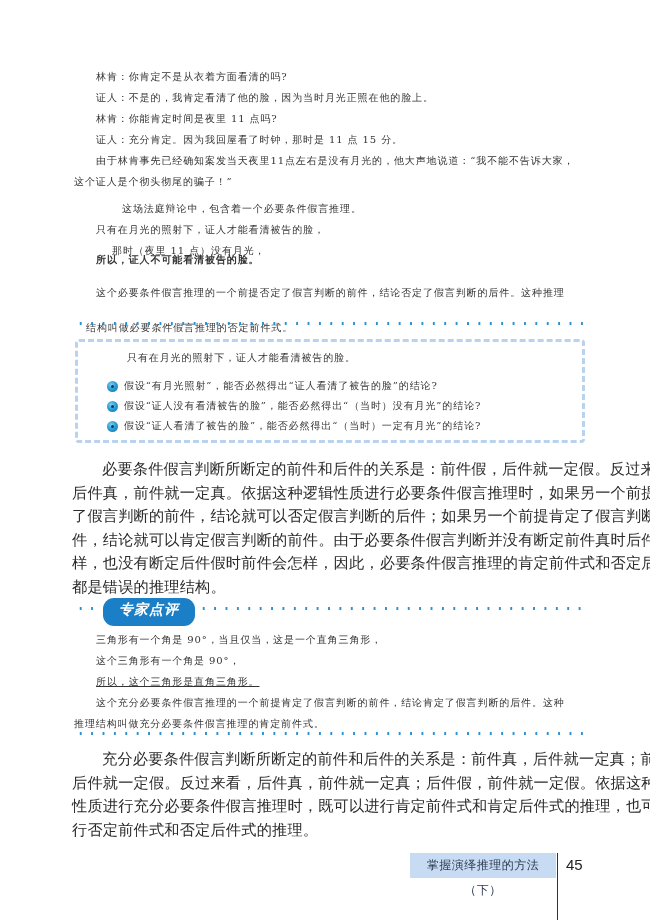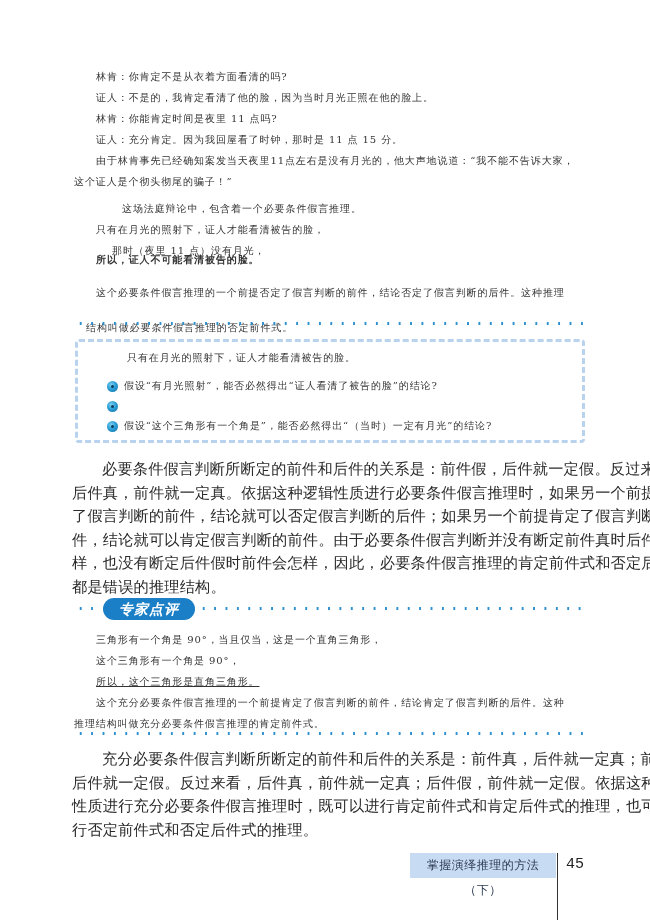--- a/index.html
+++ b/index.html
@@ -72,21 +72,21 @@
       left: 4px; top: 4px;
       width: 3px; height: 3px;
       border-radius: 50%;
       background: #0b3d63;
     }
     .expert-tag {
       position: absolute;
       left: 103px;
       top: 598px;
       width: 92px;
-      height: 22px;
+      height: 28px;
       background: #1a7fc6;
       border-radius: 11px;
       color: #ffffff;
       font-family: "DejaVu Sans", "Liberation Sans", sans-serif;
       font-size: 14px;
       font-weight: bold;
       font-style: italic;
       line-height: 22px;
       text-align: center;
       letter-spacing: 1px;
@@ -110,21 +110,21 @@
       left: 557px;
       top: 853px;
       width: 1px;
       height: 67px;
       background: #333;
     }
     .page-number {
       position: absolute;
       left: 566px;
       top: 856px;
-      font-family: Liberation Mono, monospace;
+      font-family: Liberation Sans, sans-serif;
       font-size: 15px;
       color: #222;
     }
   </style>
 </head>
 <body>
 
 <div class="page">
 
   <div class="small-line" style="left:96px;top:69px;">林肯：你肯定不是从衣着方面看清的吗?</div>
@@ -143,23 +143,24 @@
 
   <div class="dot-rule" style="left:75px;top:322px;width:513px;"></div>
 
   <div class="think-box"></div>
   <div class="small-line" style="left:110px;top:350px;margin-left:17px;">只有在月光的照射下，证人才能看清被告的脸。</div>
 
   <div class="bullet-icon" style="left:107px;top:381px;"></div>
   <div class="small-line" style="left:124px;top:378px;">假设“有月光照射”，能否必然得出“证人看清了被告的脸”的结论?</div>
 
   <div class="bullet-icon" style="left:107px;top:401px;"></div>
+  <div class="small-line" style="left:124px;top:398px;">假设“证人没有看清被告的脸”，能否必然得出“（当时）没有月光”的结论?</div>
 
   <div class="bullet-icon" style="left:107px;top:421px;"></div>
-  <div class="small-line" style="left:124px;top:418px;">假设“这个三角形有一个角是”，能否必然得出“（当时）一定有月光”的结论?</div>
+  <div class="small-line" style="left:124px;top:418px;">假设“证人看清了被告的脸”，能否必然得出“（当时）一定有月光”的结论?</div>
 
   <div class="big-para" style="top:458px;">
     <span class="ln" style="text-indent:30px;">必要条件假言判断所断定的前件和后件的关系是：前件假，后件就一定假。反过来看，</span>
     <span class="ln">后件真，前件就一定真。依据这种逻辑性质进行必要条件假言推理时，如果另一个前提否定</span>
     <span class="ln">了假言判断的前件，结论就可以否定假言判断的后件；如果另一个前提肯定了假言判断的后</span>
     <span class="ln">件，结论就可以肯定假言判断的前件。由于必要条件假言判断并没有断定前件真时后件会怎</span>
     <span class="ln">样，也没有断定后件假时前件会怎样，因此，必要条件假言推理的肯定前件式和否定后件式</span>
     <span class="ln">都是错误的推理结构。</span>
   </div>
 

